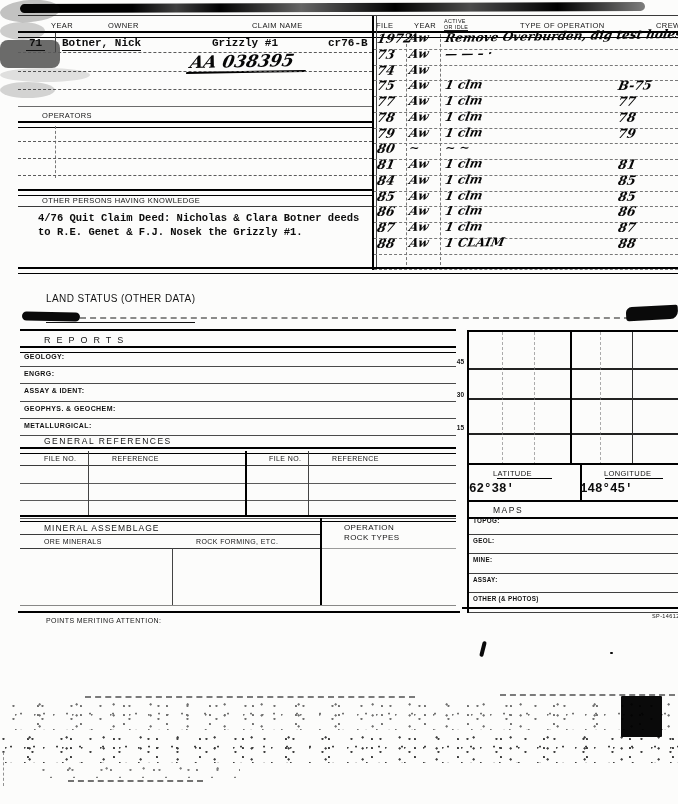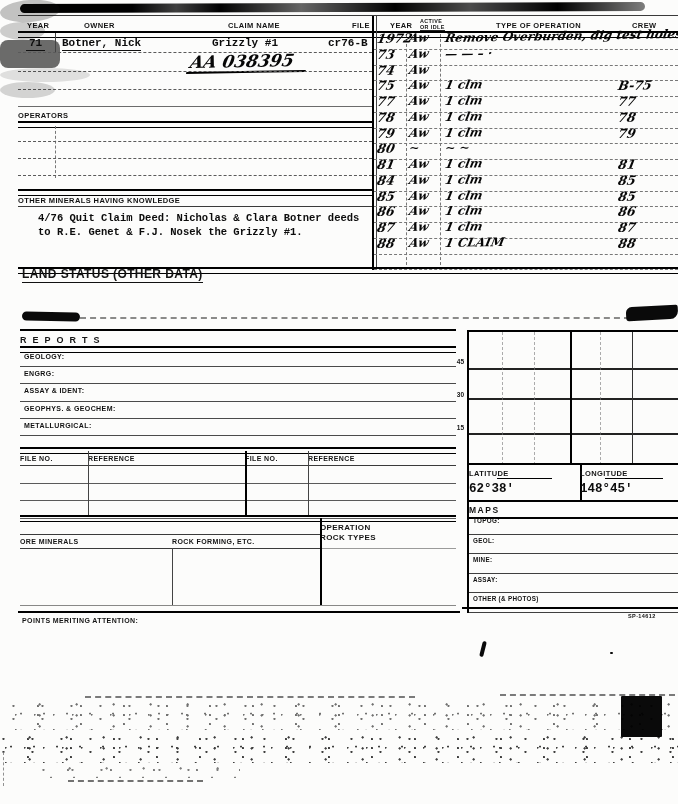--- a/index.html
+++ b/index.html
@@ -1,19 +1,19 @@
 <!DOCTYPE html>
 <html><head>
 <meta charset="utf-8">
 <style>
   html,body{margin:0;padding:0;background:#e8e8e6;}
   #page{position:relative;width:678px;height:804px;background:#fcfcfb;overflow:hidden;
         font-family:"Liberation Sans",sans-serif;color:#111;}
   .abs{position:absolute;}
-  .lbl{position:absolute;font-weight:bold;font-size:7.5px;letter-spacing:.4px;color:#141414;white-space:nowrap;}
+  .lbl{position:absolute;font-weight:normal;font-size:7.5px;letter-spacing:.4px;color:#141414;white-space:nowrap;margin-left:24px;}
   .typed{position:absolute;font-family:"Liberation Mono",monospace;font-weight:bold;font-size:11px;color:#0c0c0c;white-space:nowrap;}
   .hw{font-family:"DejaVu Serif",serif;font-style:italic;font-weight:bold;color:#070707;white-space:nowrap;
       transform:skewX(-12deg) rotate(-1deg);transform-origin:left bottom;}
   .hline{position:absolute;height:0;border-bottom:1px solid #3a3a3a;}
   .hline.gray{border-color:#6b6b6b;}
   .hline.dash{border-bottom-style:dashed;border-color:#5a5a5a;}
   .hline.heavy{border-bottom-width:2px;border-color:#000;}
   .dbl{position:absolute;height:4px;border-top:2px solid #000;border-bottom:1px solid #000;}
   .vline{position:absolute;width:0;border-left:1px solid #444;}
   .vline.dash{border-left-style:dashed;border-color:#777;}
@@ -77,21 +77,21 @@
   <div class="hline gray" style="left:18px;top:106px;width:354px;"></div>
 
   <div class="lbl center" style="left:18px;top:111px;width:354px;">OPERATORS</div>
   <div class="dbl" style="left:18px;top:121px;width:354px;"></div>
   <div class="vline dash" style="left:55px;top:126px;height:52px;"></div>
   <div class="hline dash" style="left:18px;top:141px;width:354px;"></div>
   <div class="hline dash" style="left:18px;top:158px;width:354px;"></div>
   <div class="hline dash" style="left:18px;top:175px;width:354px;"></div>
 
   <div class="dbl" style="left:18px;top:189px;width:354px;"></div>
-  <div class="lbl center" style="left:18px;top:196px;width:354px;">OTHER MINERALS HAVING KNOWLEDGE</div>
+  <div class="lbl center" style="left:18px;top:196px;width:354px;">OTHER PERSONS HAVING KNOWLEDGE</div>
   <div class="hline" style="left:18px;top:206px;width:354px;"></div>
   <div class="typed" style="left:38px;top:212px;font-size:10.5px;">4/76 Quit Claim Deed: Nicholas &amp; Clara Botner deeds</div>
   <div class="typed" style="left:38px;top:226px;font-size:10.5px;">to R.E. Genet &amp; F.J. Nosek the Grizzly #1.</div>
 
   <div class="vline heavy" style="left:372px;top:16px;height:254px;"></div>
   <div class="vline" style="left:376px;top:16px;height:254px;"></div>
 
   <div class="lbl" style="left:390px;top:21px;">YEAR</div>
   <div class="lbl" style="left:420px;top:18px;font-size:5.4px;">ACTIVE</div>
   <div class="lbl" style="left:420px;top:24px;font-size:5.4px;border-bottom:1px solid #222;">OR IDLE</div>
@@ -202,21 +202,21 @@
 
       <div class="arow">
         <span class="hw yr"></span>
         <span class="hw act"></span>
         <span class="hw op"></span>
         <span class="hw crew"></span>
       </div>
     </div>
 
   <div class="dbl" style="left:18px;top:267px;width:660px;"></div>
-  <div class="lbl" style="left:22px;top:267px;font-size:12px;border-bottom:1.5px solid #111;padding-bottom:1px;">LAND STATUS (OTHER DATA)</div>
+  <div class="lbl" style="left:22px;top:293px;font-size:10px;border-bottom:1.5px solid #111;padding-bottom:18px;">LAND STATUS (OTHER DATA)</div>
 
   <div class="blob" style="left:22px;top:312px;width:58px;height:9px;border-radius:5px;transform:rotate(1deg);"></div>
   <div class="hline dash" style="left:80px;top:317px;width:550px;border-bottom-width:2px;opacity:.7;"></div>
   <div class="blob" style="left:626px;top:306px;width:52px;height:14px;border-radius:6px 2px 8px 3px;transform:rotate(-3deg);"></div>
 
   <div class="hline heavy" style="left:20px;top:329px;width:436px;"></div>
   <div class="lbl center" style="left:20px;top:335px;width:436px;font-size:9px;letter-spacing:6px;">REPORTS</div>
   <div class="dbl" style="left:20px;top:346px;width:436px;"></div>
   <div id="reports-rows">
 
@@ -234,36 +234,38 @@
 
       <div class="rrow">
         <span>GEOPHYS. &amp; GEOCHEM:</span>
       </div>
 
       <div class="rrow">
         <span>METALLURGICAL:</span>
       </div>
     </div>
 
+  <div class="lbl center" style="left:20px;top:436px;width:436px;font-size:8.5px;letter-spacing:1.5px;">GENERAL REFERENCES</div>
   <div class="dbl" style="left:20px;top:447px;width:436px;"></div>
   <div class="lbl center" style="left:20px;top:455px;width:68px;font-size:7px;">FILE NO.</div>
   <div class="lbl center" style="left:88px;top:455px;width:157px;font-size:7px;">REFERENCE</div>
   <div class="lbl center" style="left:245px;top:455px;width:63px;font-size:7px;">FILE NO.</div>
   <div class="lbl center" style="left:308px;top:455px;width:148px;font-size:7px;">REFERENCE</div>
   <div class="hline" style="left:20px;top:465px;width:436px;"></div>
   <div class="abs" style="left:20px;top:466px;width:436px;">
     <div class="grow"></div>
     <div class="grow"></div>
     <div class="grow"></div>
   </div>
   <div class="vline" style="left:88px;top:451px;height:65px;"></div>
   <div class="vline heavy" style="left:245px;top:451px;height:65px;"></div>
   <div class="vline" style="left:308px;top:451px;height:65px;"></div>
   <div class="dbl" style="left:20px;top:515px;width:436px;"></div>
 
+  <div class="lbl center" style="left:20px;top:523px;width:300px;font-size:8.5px;letter-spacing:1px;">MINERAL ASSEMBLAGE</div>
   <div class="hline" style="left:20px;top:534px;width:300px;"></div>
   <div class="lbl center" style="left:20px;top:538px;width:152px;font-size:7px;">ORE MINERALS</div>
   <div class="lbl center" style="left:172px;top:538px;width:148px;font-size:7px;">ROCK FORMING, ETC.</div>
   <div class="hline" style="left:20px;top:548px;width:300px;"></div>
   <div class="lbl center" style="left:320px;top:523px;width:136px;font-size:8px;">OPERATION</div>
   <div class="lbl center" style="left:320px;top:533px;width:136px;font-size:8px;">ROCK TYPES</div>
   <div class="hline" style="left:320px;top:548px;width:136px;opacity:.5;"></div>
   <div class="vline" style="left:172px;top:548px;height:57px;"></div>
   <div class="vline heavy" style="left:320px;top:518px;height:87px;"></div>
   <div class="hline" style="left:20px;top:605px;width:436px;opacity:.6;"></div>

